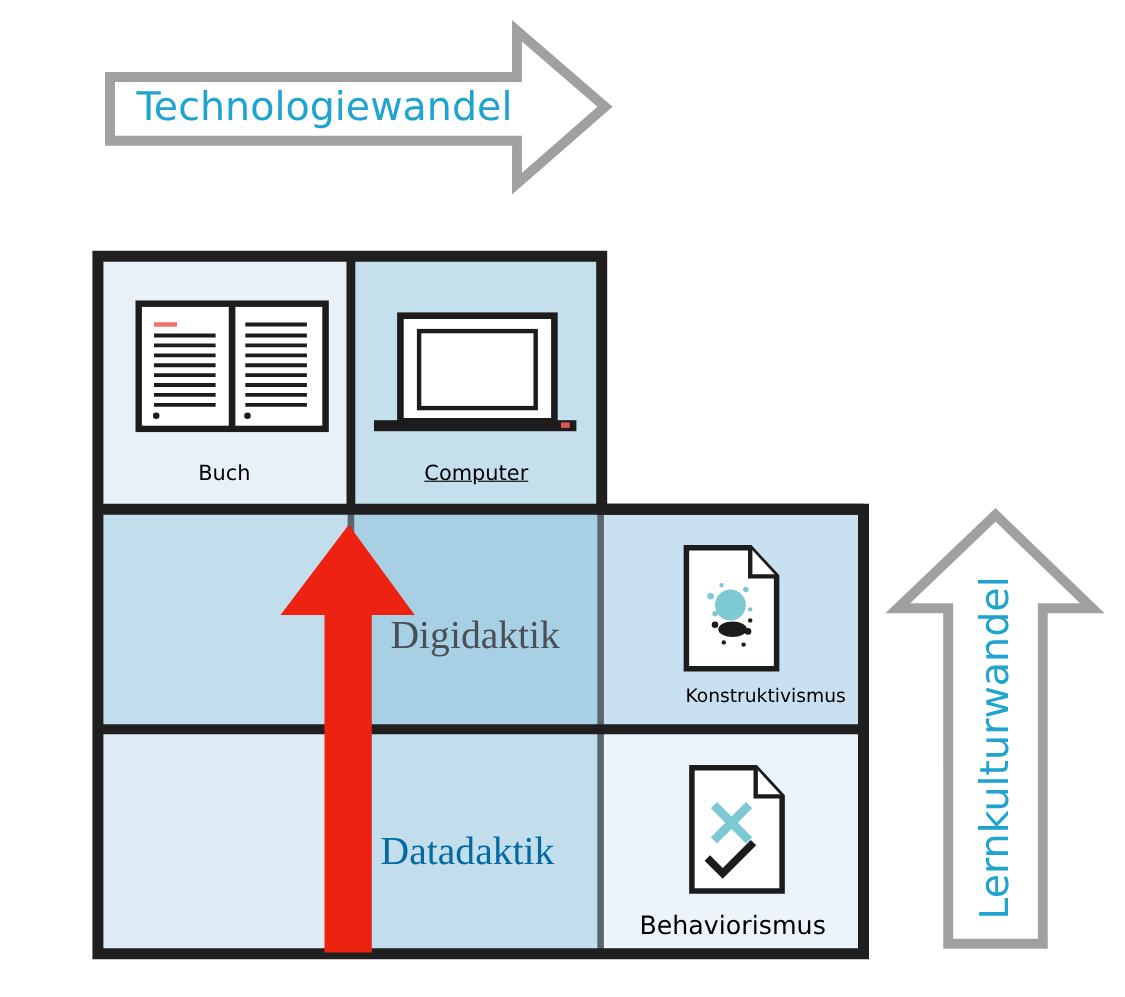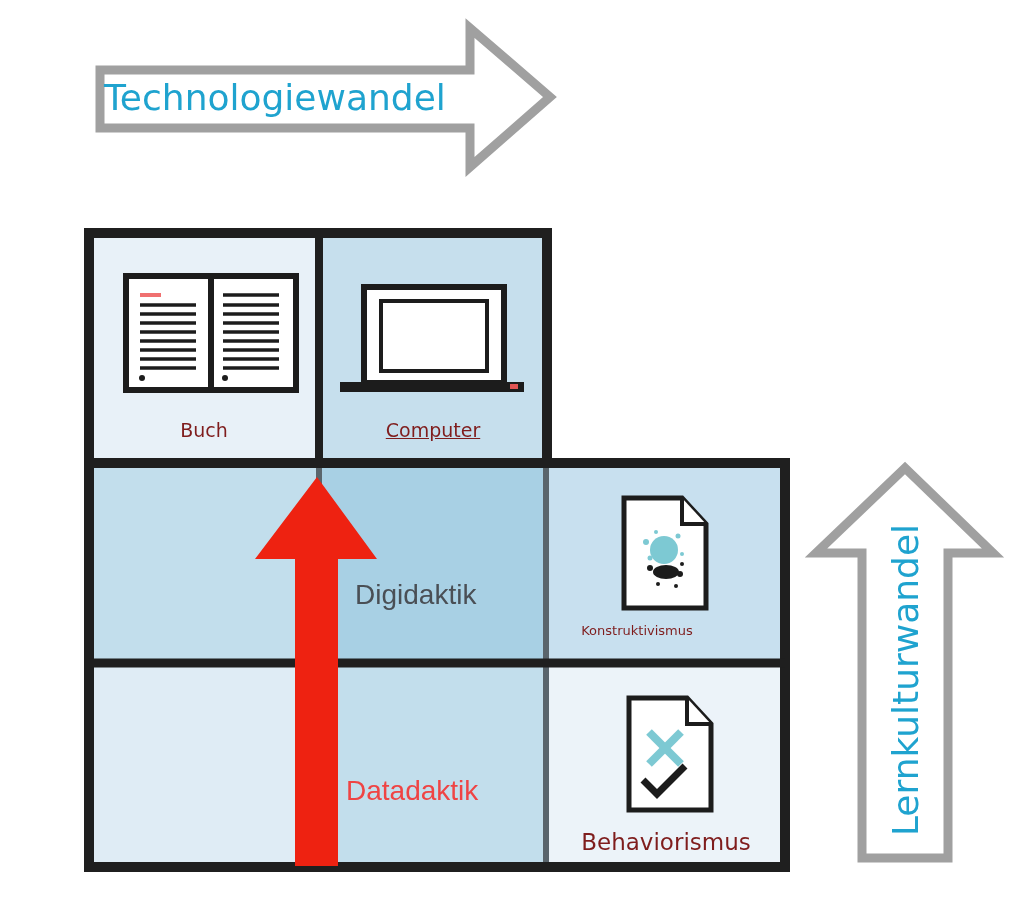--- a/index.html
+++ b/index.html
@@ -1,37 +1,37 @@
 <!DOCTYPE html>
 <html><head>
 <meta charset="utf-8">
 <style>
   html, body { margin:0; padding:0; background:#ffffff; }
   body { width:1023px; height:906px; position:relative; overflow:hidden;
          font-family:"DejaVu Sans", sans-serif; }
   .abs { position:absolute; }
   svg.layer { position:absolute; left:0; top:0; }
   .cell { position:absolute; box-sizing:border-box; }
-  .label { position:absolute; text-align:center; color:#7f1d1d; font-size:19px;
+  .label { position:absolute; text-align:center; color:#000000; font-size:19px;
            font-family:"DejaVu Sans", sans-serif; }
-  .big-label { position:absolute; font-size:28px; color:#4a4f55;
-               font-family:Liberation Sans, sans-serif; white-space:nowrap;margin-top:23px; }
+  .big-label { position:absolute; font-size:36px; color:#4a4f55;
+               font-family:Liberation Serif, serif; white-space:nowrap; }
   .arrow-text { position:absolute; color:#1fa3cf; font-size:36px; white-space:nowrap;
                 font-family:"DejaVu Sans", sans-serif; }
 </style>
 </head>
 <body>
 
 <svg class="layer" width="1023" height="906">
   <polygon points="100,70 470,70 470,28 550,97 470,167 470,128 100,128" fill="#ffffff" stroke="#a0a0a0" stroke-width="9" stroke-linejoin="miter"></polygon>
 
   <polygon points="862,858 862,553 816,553 905,468 993,553 948,553 948,858" fill="#ffffff" stroke="#a0a0a0" stroke-width="9" stroke-linejoin="miter"></polygon>
 </svg>
 
-<div class="arrow-text" style="left:104px; top:77px;">Technologiewandel</div>
+<div class="arrow-text" style="left:124px; top:77px;">Technologiewandel</div>
 
 <div class="arrow-text" style="left:905px; top:680px; transform:translate(-50%,-50%) rotate(-90deg); transform-origin:center;">Lernkulturwandel</div>
 
 <div class="cell" style="left:89px; top:233px; width:230px; height:230px; background:#e8f1f8;"></div>
 <div class="cell" style="left:319px; top:233px; width:228px; height:230px; background:#c6dfed;"></div>
 <div class="cell" style="left:89px; top:463px; width:230px; height:200px; background:#c2deec;"></div>
 <div class="cell" style="left:319px; top:463px; width:228px; height:200px; background:#a8d0e4;"></div>
 <div class="cell" style="left:547px; top:463px; width:238px; height:200px; background:#c8e0ef;"></div>
 <div class="cell" style="left:89px; top:663px; width:230px; height:204px; background:#dfecf5;"></div>
 <div class="cell" style="left:319px; top:663px; width:228px; height:204px; background:#c2deec;"></div>
@@ -78,21 +78,21 @@
 
 <svg class="abs" style="left:340px; top:283px;" width="190" height="112" viewBox="0 0 190 112">
   <rect x="24" y="4" width="140" height="96" fill="#ffffff" stroke="#1c1c1c" stroke-width="6"></rect>
   <rect x="41" y="18" width="106" height="70" fill="#ffffff" stroke="#1c1c1c" stroke-width="4"></rect>
   <rect x="0" y="99" width="184" height="10" fill="#1c1c1c"></rect>
   <rect x="170" y="101" width="8" height="5" fill="#e05555"></rect>
 </svg>
 <div class="label" style="left:319px; top:419px; width:228px;text-decoration:underline;">Computer</div>
 
 <div class="big-label" style="left:355px; top:556px;">Digidaktik</div>
-<div class="big-label" style="left:346px; top:752px; color:#ef4444;">Datadaktik</div>
+<div class="big-label" style="left:346px; top:752px; color:#0369a1;">Datadaktik</div>
 
 <svg class="layer" width="1023" height="906">
   <polygon points="317,477 377,559 338,559 338,866 295,866 295,559 255,559" fill="#ee2211"></polygon>
 </svg>
 
 <svg class="abs" style="left:620px; top:494px;" width="90" height="118" viewBox="0 0 90 118">
   <path d="M4,4 L62,4 L86,30 L86,114 L4,114 Z" fill="#ffffff" stroke="#1c1c1c" stroke-width="5"></path>
   <path d="M62,4 L62,30 L86,30" fill="#ffffff" stroke="#1c1c1c" stroke-width="4"></path>
   <circle cx="44" cy="56" r="14" fill="#7dc9d3"></circle>
   <circle cx="26" cy="48" r="3" fill="#7dc9d3"></circle>
@@ -100,21 +100,21 @@
   <circle cx="30" cy="64" r="2.5" fill="#7dc9d3"></circle>
     <circle cx="62" cy="60" r="2" fill="#7dc9d3"></circle>
   <circle cx="36" cy="38" r="2" fill="#7dc9d3"></circle>
   <ellipse cx="46" cy="78" rx="13" ry="7" fill="#1c1c1c"></ellipse>
   <circle cx="30" cy="74" r="3" fill="#1c1c1c"></circle>
     <circle cx="60" cy="80" r="3" fill="#1c1c1c"></circle>
   <circle cx="38" cy="90" r="2" fill="#1c1c1c"></circle>
     <circle cx="56" cy="92" r="2" fill="#1c1c1c"></circle>
   <circle cx="62" cy="70" r="2" fill="#1c1c1c"></circle>
 </svg>
-<div class="label" style="left:518px; top:623px; width:238px; font-size:13px;">Konstruktivismus</div>
+<div class="label" style="left:577px; top:623px; width:238px; font-size:17px;">Konstruktivismus</div>
 
 <svg class="abs" style="left:625px; top:694px;" width="90" height="120" viewBox="0 0 90 120">
   <path d="M4,4 L62,4 L86,30 L86,116 L4,116 Z" fill="#ffffff" stroke="#1c1c1c" stroke-width="5"></path>
   <path d="M62,4 L62,30 L86,30" fill="#ffffff" stroke="#1c1c1c" stroke-width="4"></path>
   <g stroke="#7dc9d3" stroke-width="8" stroke-linecap="butt">
     <line x1="24" y1="38" x2="56" y2="70"></line>
       <line x1="56" y1="38" x2="24" y2="70"></line>
   </g>
   <polyline points="18,86 32,100 60,72" fill="none" stroke="#1c1c1c" stroke-width="7"></polyline>
 </svg>

